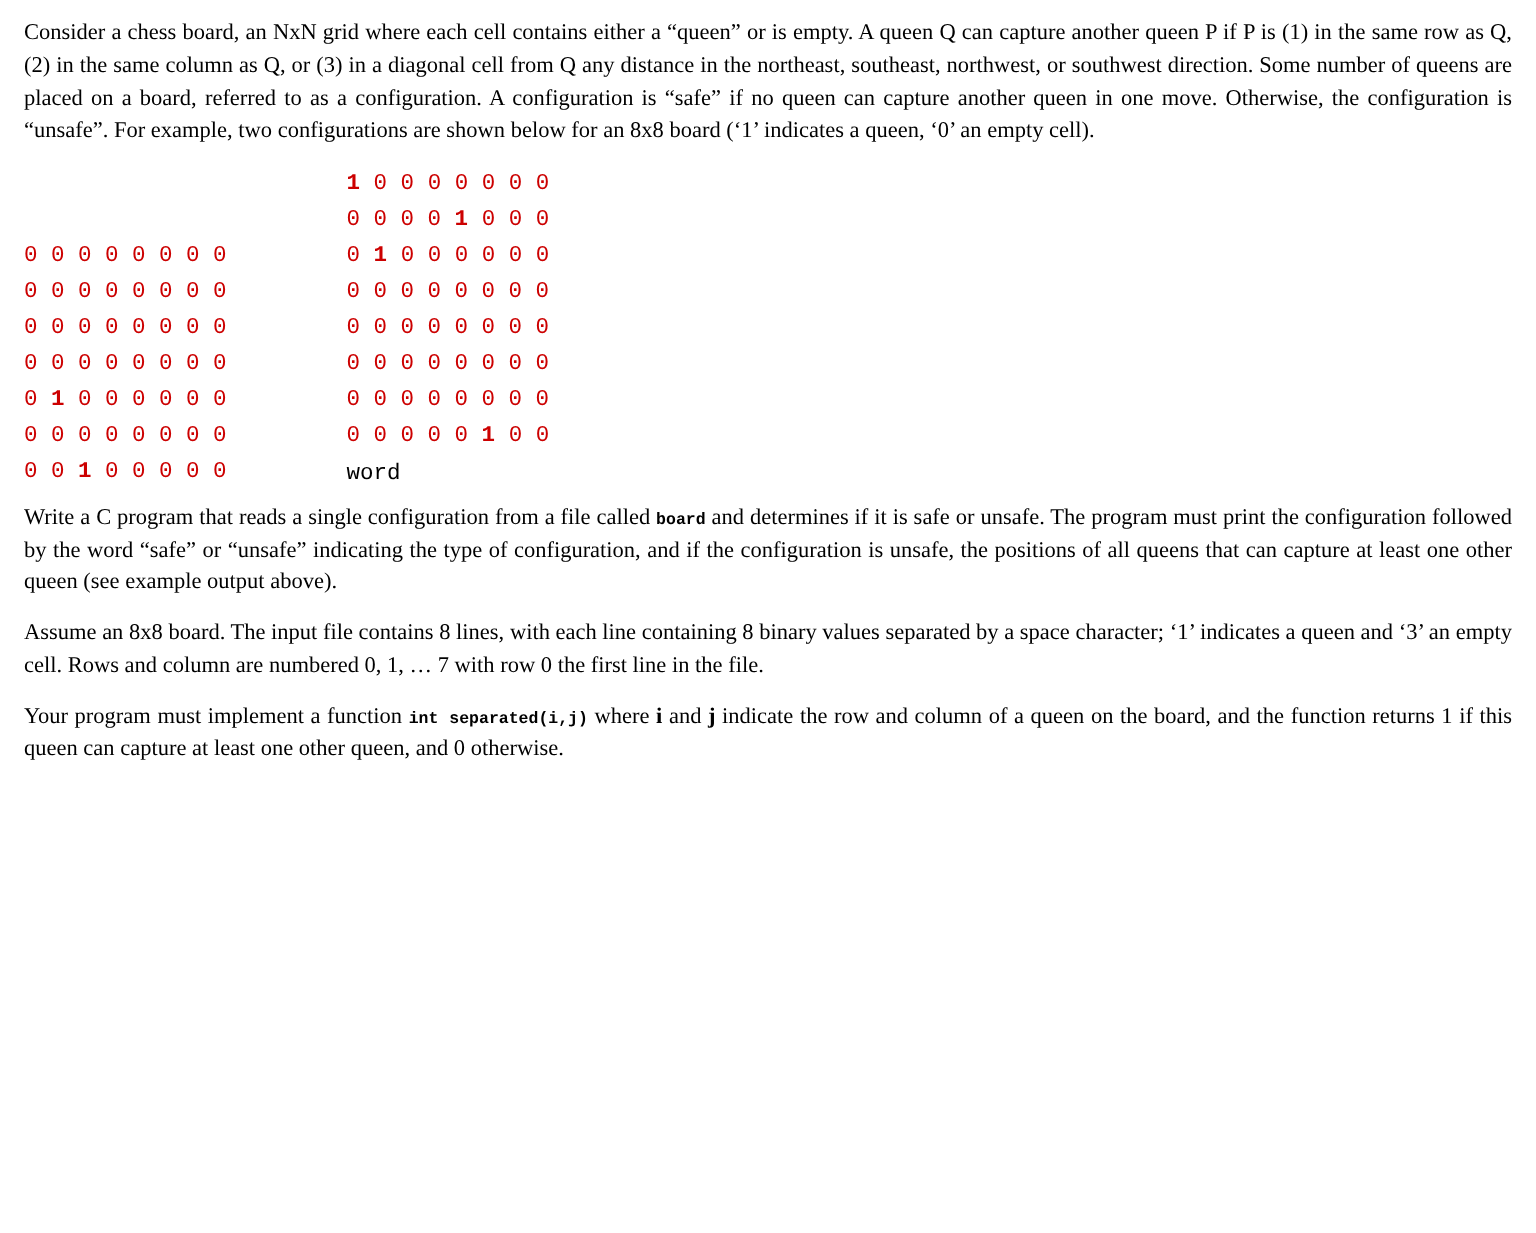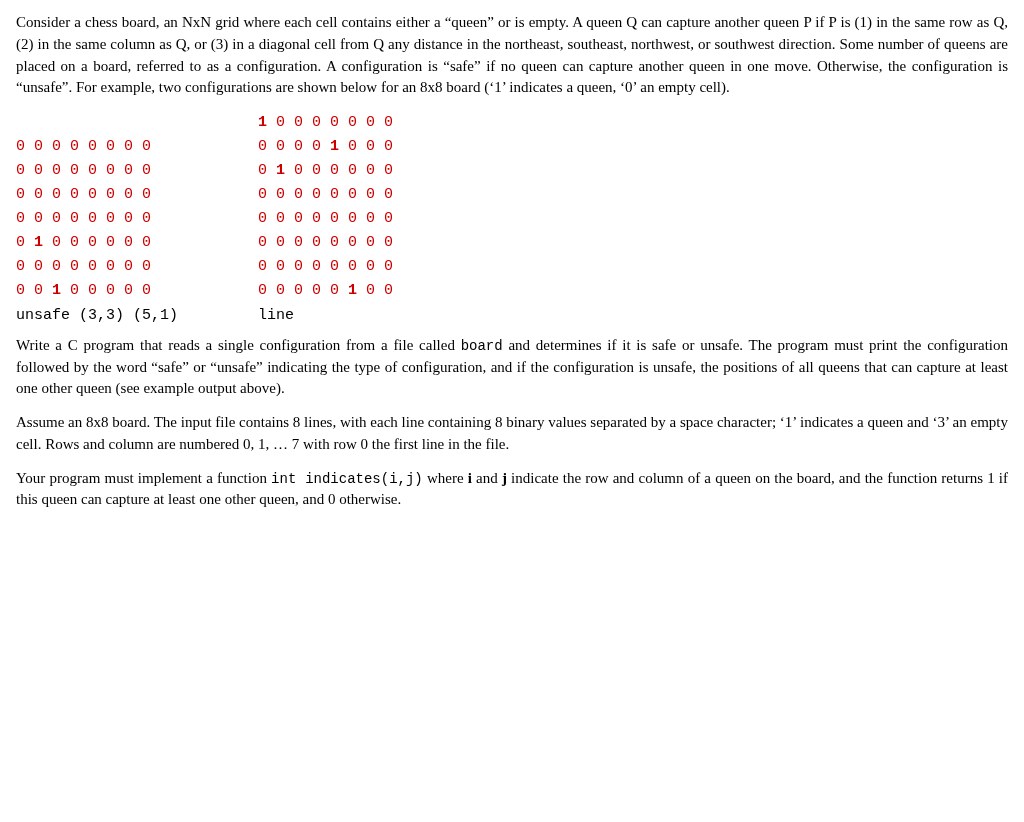--- a/index.html
+++ b/index.html
@@ -25,21 +25,22 @@
 
     .board-grid {
       font-family: "Courier New", Courier, monospace;
       font-size: 15px;
       line-height: 1.55;
       color: #cc0000;
     }
 
     code, .inline-code {
       font-family: "Courier New", Courier, monospace;
-      font-size: 14px;
+      font-size: 11px;
+      font-weight: bold;
     }
 
     .boards-wrapper {
       display: flex;
       flex-direction: row;
       align-items: flex-end;
       margin-bottom: 8px;
       margin-top: 4px;
     }
 
@@ -80,39 +81,38 @@
   <div class="left-board">
     <div class="board-grid" id="left-board-render">
         <div class="board-row-text">0 0 0 0 0 0 0 0</div>
         <div class="board-row-text">0 0 0 0 0 0 0 0</div>
         <div class="board-row-text">0 0 0 0 0 0 0 0</div>
         <div class="board-row-text">0 0 0 0 0 0 0 0</div>
         <div class="board-row-text">0 <b class="q">1</b> 0 0 0 0 0 0</div>
         <div class="board-row-text">0 0 0 0 0 0 0 0</div>
         <div class="board-row-text">0 0 <b class="q">1</b> 0 0 0 0 0</div>
       </div>
-    <div class="board-label-text" id="left-label-render">unsafe (3,3) (5,1)</div>
   </div>
 
   <div>
     <div class="board-grid" id="right-board-render">
         <div class="board-row-text"><b class="q">1</b> 0 0 0 0 0 0 0</div>
         <div class="board-row-text">0 0 0 0 <b class="q">1</b> 0 0 0</div>
         <div class="board-row-text">0 <b class="q">1</b> 0 0 0 0 0 0</div>
         <div class="board-row-text">0 0 0 0 0 0 0 0</div>
         <div class="board-row-text">0 0 0 0 0 0 0 0</div>
         <div class="board-row-text">0 0 0 0 0 0 0 0</div>
         <div class="board-row-text">0 0 0 0 0 0 0 0</div>
         <div class="board-row-text">0 0 0 0 0 <b class="q">1</b> 0 0</div>
       </div>
-    <div class="board-label-text" id="right-label-render">line</div>
+    <div class="board-label-text" id="right-label-render">word</div>
   </div>
 </div>
 
 <div class="paragraph">
   Write a C program that reads a single configuration from a file called <span class="inline-code">board</span> and determines if it is safe or unsafe. The program must print the configuration followed by the word “safe” or “unsafe” indicating the type of configuration, and if the configuration is unsafe, the positions of all queens that can capture at least one other queen (see example output above).
 </div>
 
 <div class="paragraph">Assume an 8x8 board. The input file contains 8 lines, with each line containing 8 binary values separated by a space character; ‘1’ indicates a queen and ‘3’ an empty cell. Rows and column are numbered 0, 1, … 7 with row 0 the first line in the file.</div>
 
 <div class="paragraph">
-  Your program must implement a function <span class="inline-code">int indicates(i,j)</span> where <b>i</b> and <b>j</b> indicate the row and column of a queen on the board, and the function returns 1 if this queen can capture at least one other queen, and 0 otherwise.
+  Your program must implement a function <span class="inline-code">int separated(i,j)</span> where <b>i</b> and <b>j</b> indicate the row and column of a queen on the board, and the function returns 1 if this queen can capture at least one other queen, and 0 otherwise.
 </div>
 
 </body></html>

